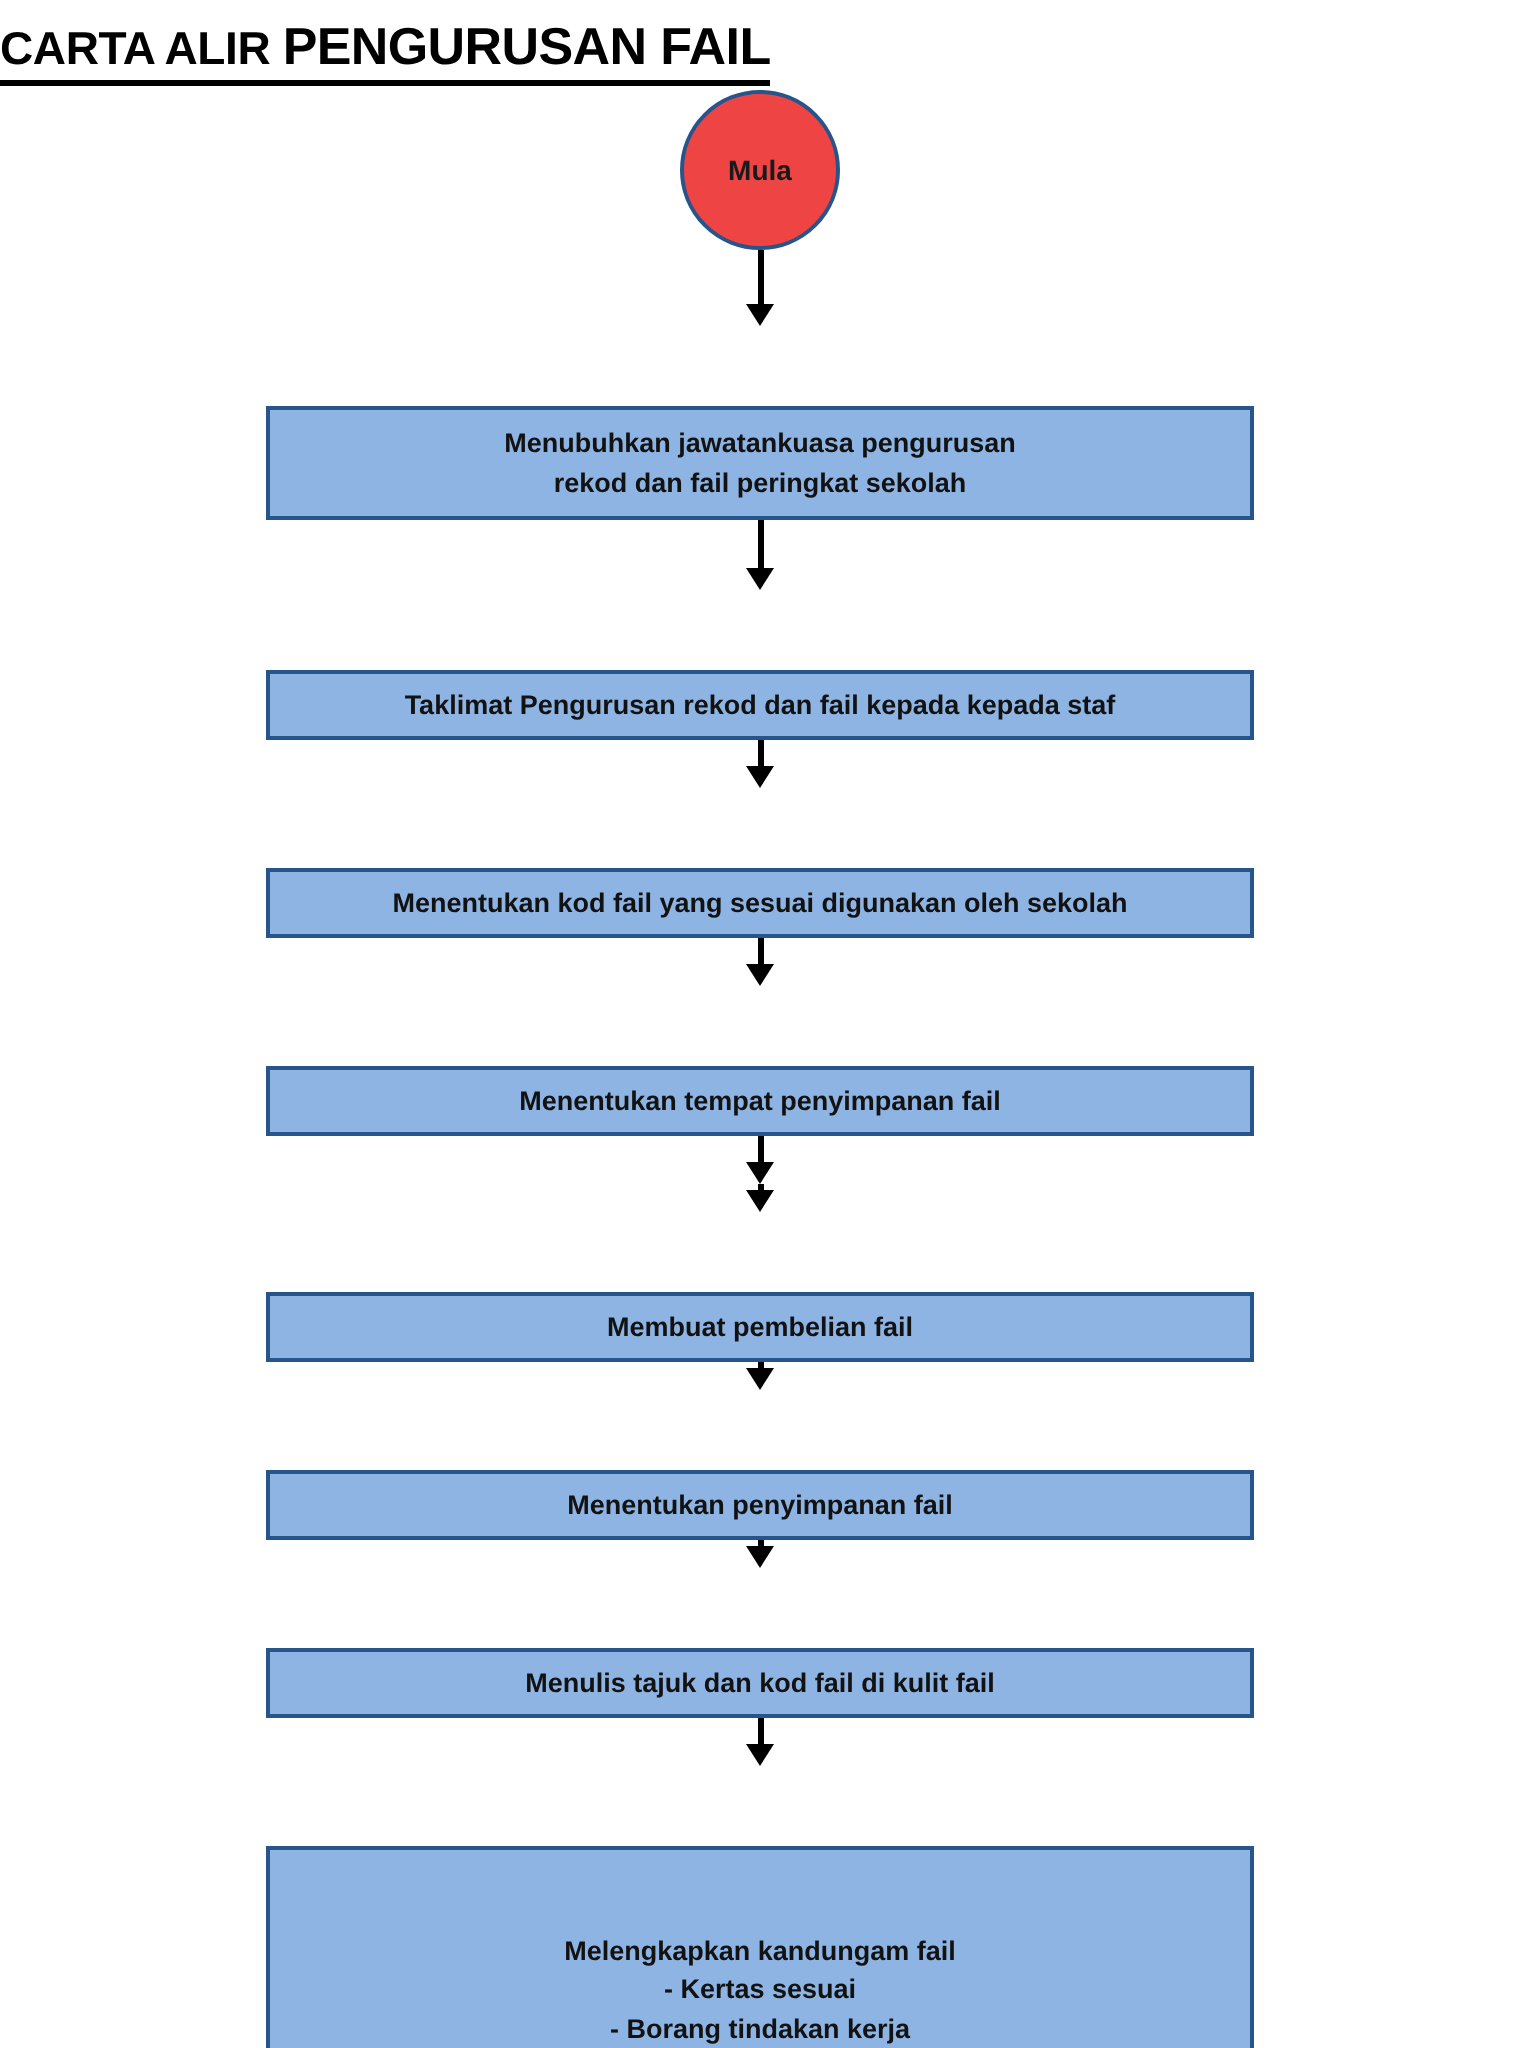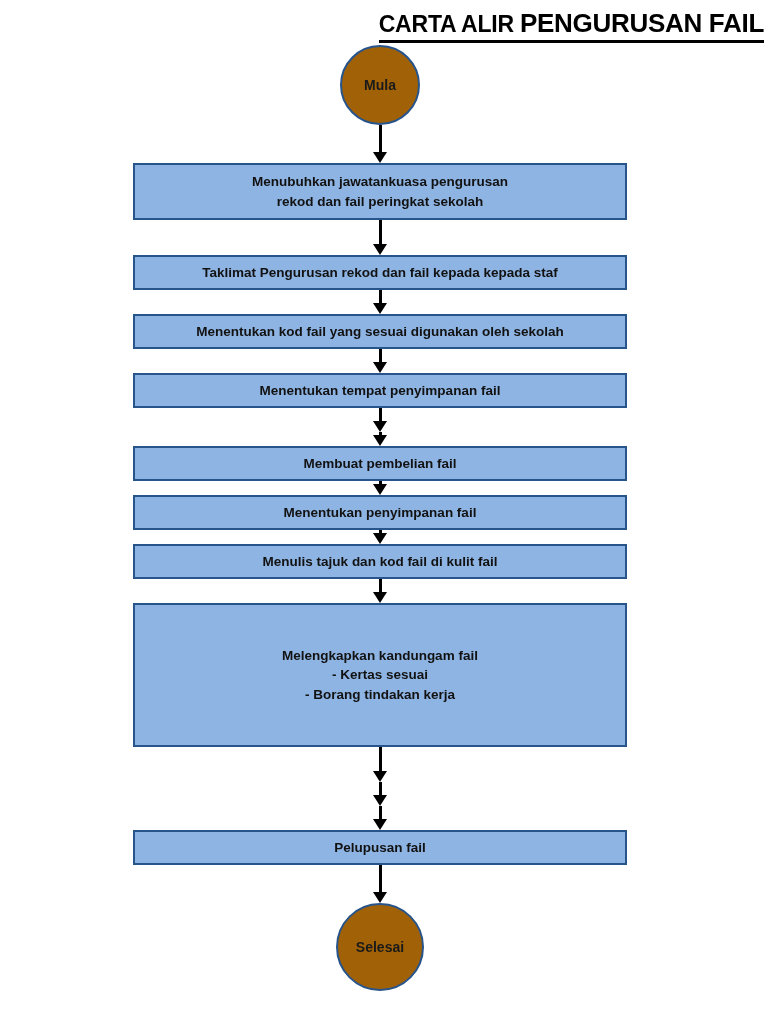--- a/index.html
+++ b/index.html
@@ -18,21 +18,21 @@
     background: #ffffff;
     overflow: hidden;
   }
 
   
   .title-wrap {
     position: absolute;
     top: 8px;
     left: 0;
     width: 764px;
-    text-align: right;
+    text-align: left;
   }
   .title-inner {
     display: inline-block;
     border-bottom: 3px solid #000000;
     padding-bottom: 1px;
     white-space: nowrap;
   }
   .title-a {
     font-size: 23px;
     font-weight: bold;
@@ -53,21 +53,21 @@
     top: 45px;
     width: 494px;
   }
 
   
   .term-row {
     display: flex;
     justify-content: center;
   }
   .circle {
-    background: #a16207;
+    background: #ef4444;
     border: 2px solid #27548a;
     border-radius: 50%;
     display: flex;
     align-items: center;
     justify-content: center;
     color: #1a1a1a;
     font-size: 14px;
     font-weight: bold;
   }
   .circle-start { width: 80px; height: 80px; }
@@ -81,20 +81,21 @@
     display: flex;
     flex-direction: column;
     align-items: center;
     justify-content: center;
     text-align: center;
     color: #121212;
     font-size: 13.5px;
     font-weight: bold;
     line-height: 1.45;
     padding: 4px 0;
+    margin-top: 40px;
   }
   .box.h1 { height: 35px; }
   .box.h2 { height: 57px; }
   .box.big { height: 144px; }
   .box .ln { display: block; }
 
   
   .arrow {
     position: relative;
     width: 494px;

